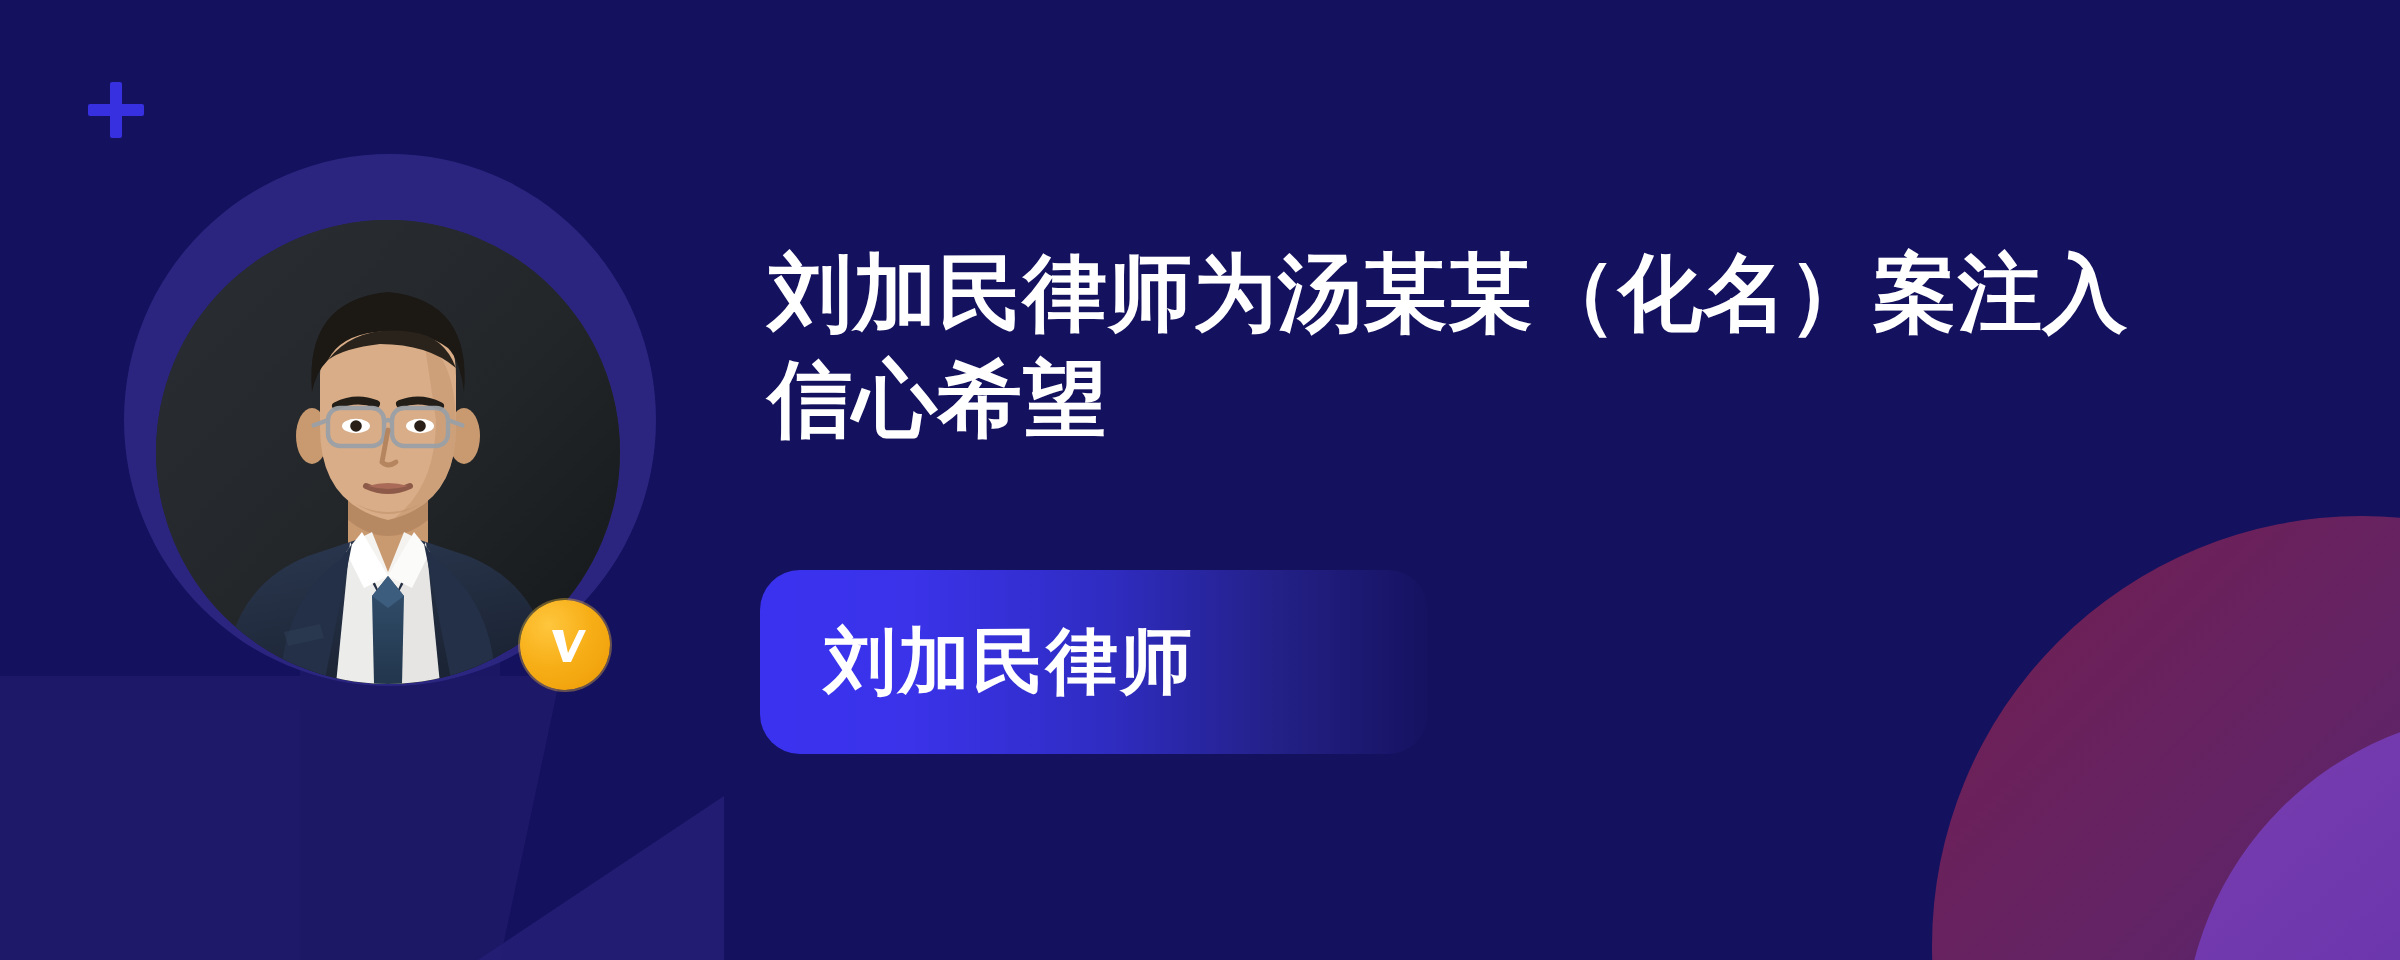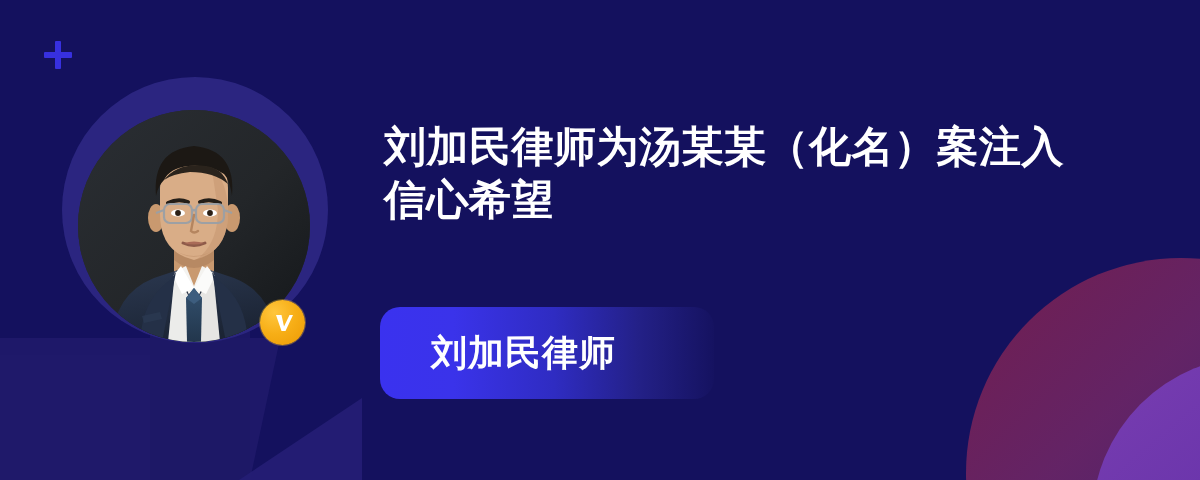--- a/index.html
+++ b/index.html
@@ -171,33 +171,33 @@
     font-weight: 700;
     letter-spacing: 0.5px;
     max-width: 700px;
     font-family: "Liberation Sans", "DejaVu Sans", sans-serif;
   }
 
   
   .name-pill {
     position: absolute;
     left: 380px;
-    top: 307px;
+    top: 285px;
     width: 334px;
     height: 92px;
     border-radius: 20px;
     background: linear-gradient(90deg,
         #3a32ef 0%,
         #3a33ea 22%,
         #2f2cc2 52%,
         #232086 78%,
         rgba(25,22,104,0.25) 100%);
     display: flex;
     align-items: center;
-    padding-left: 51px;
+    padding-left: 32px;
     box-sizing: border-box;
     text-align: center;
   }
   .name-pill-label {
     color: #ffffff;
     font-size: 36px;
     font-weight: 700;
     letter-spacing: 1px;
     line-height: 1;
     font-family: "Liberation Sans", "DejaVu Sans", sans-serif;

